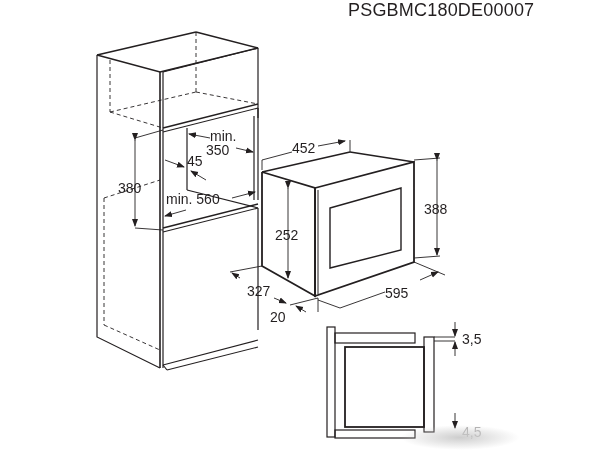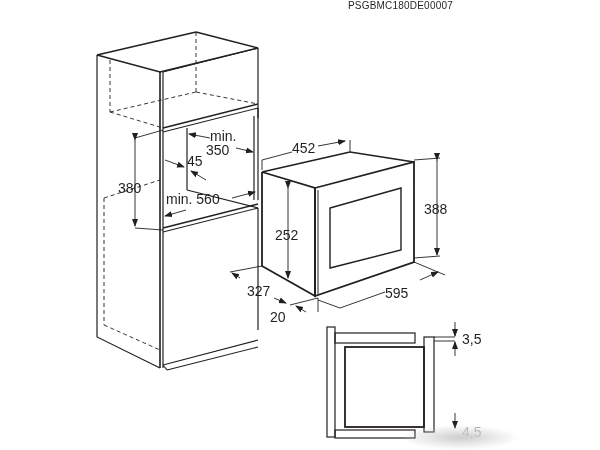--- a/index.html
+++ b/index.html
@@ -1,19 +1,19 @@
 <!DOCTYPE html>
 <html><head>
   <meta charset="utf-8">
   <style>
     html, body { margin: 0; padding: 0; background: #ffffff; }
     body { width: 600px; height: 450px; position: relative; overflow: hidden; font-family: "Liberation Sans", sans-serif; }
     #diagram { position: absolute; left: 0; top: 0; }
     .lbl { font-family: "Liberation Sans", sans-serif; fill: #231f20; }
-    .code { position: absolute; left: 348px; top: 0px; font-size: 10px; color: #231f20; font-family: "Liberation Sans", sans-serif; letter-spacing: 0.2px; }
+    .code { position: absolute; left: 348px; top: 0px; font-size: 18px; color: #231f20; font-family: "Liberation Sans", sans-serif; letter-spacing: 0.2px; }
     .blur { position: absolute; left: 400px; top: 425px; width: 120px; height: 25px; background: radial-gradient(ellipse at center, rgba(200,200,200,0.9), rgba(255,255,255,0) 70%); }
   </style>
 </head>
 <body>
 
 <div class="code">PSGBMC180DE00007</div>
 
 <svg id="diagram" width="600" height="450" viewBox="0 0 600 450">
   <defs>
     <marker id="arr" markerWidth="8" markerHeight="8" refX="7" refY="4" orient="auto" markerUnits="userSpaceOnUse">

